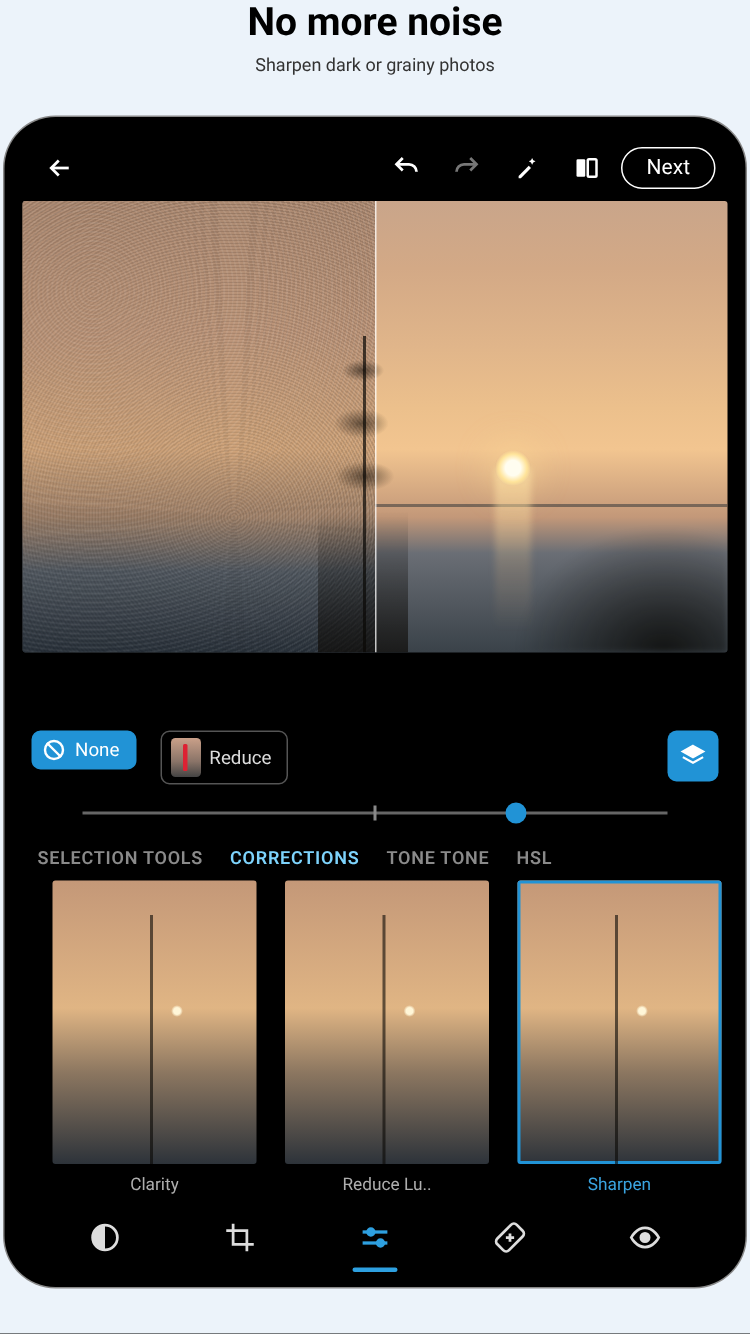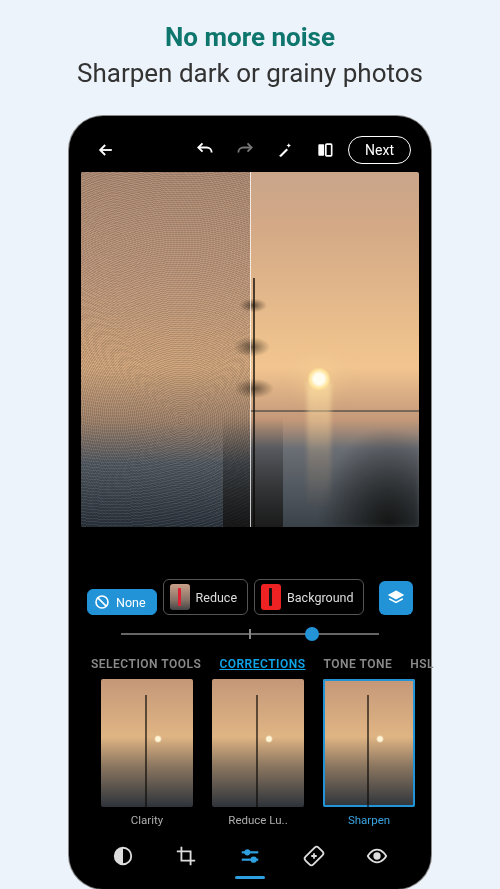--- a/index.html
+++ b/index.html
@@ -9,31 +9,30 @@
     background: #ecf3fa;
     font-family: -apple-system, BlinkMacSystemFont, "Segoe UI", Roboto, sans-serif;
     display: flex;
     flex-direction: column;
     align-items: center;
     overflow: hidden;
   }
   .promo-title {
     font-size: 26px;
     font-weight: 700;
-    color: #0f766e;
-    margin-top: 22px;
+    color: #000000;
   }
   .promo-sub {
-    font-size: 26px;
+    font-size: 12px;
     color: #333;
     margin-top: 6px;
   }
   .phone {
     margin-top: 28px;
-    width: 362px;
+    width: 494px;
     height: 780px;
     background: #000;
     border-radius: 34px;
     padding: 12px;
     display: flex;
     flex-direction: column;
     box-shadow: 0 0 0 1px #888;
   }
   .topbar {
     height: 44px;
@@ -118,21 +117,21 @@
   .fg-left { left:0; width:35%;
     background: radial-gradient(ellipse at 30% 100%, rgba(10,10,8,0.85), transparent 70%); }
   .fg-right { right:0; width:30%;
     background: radial-gradient(ellipse at 70% 100%, rgba(12,12,10,0.85), transparent 70%); }
   .divider {
     position: absolute; left:50%; top:0; bottom:0; width:1px;
     background: rgba(255,255,255,0.75);
   }
 
   .mask-row {
-    display: flex; align-items: flex-end; gap: 6px;
+    display: flex; align-items: flex-start; gap: 16px;
     padding: 8px 6px 4px;
     margin-top: 44px;
   }
   .chip {
     display: flex; align-items: center; gap: 6px;
     border: 1px solid #555;
     border-radius: 6px;
     padding: 4px 10px 4px 6px;
     font-size: 12.5px;
     color: #ddd;
@@ -173,21 +172,21 @@
     transform:translate(-50%,-50%);
   }
 
   .tabs {
     display:flex; gap:18px; padding: 10px 10px 8px;
     font-size: 12px; font-weight: 600; letter-spacing: 0.5px;
     color:#8a8a8a;
     align-items:flex-end;
   }
   .tab { cursor:pointer; white-space:nowrap; }
-  .tab.active { color:#0ea5e9;text-decoration:underline; }
+  .tab.active { color:#7dd3fc; }
 
   .filters {
     display:flex; gap:3px; padding: 0 4px;
   }
   .filter {
     flex:1; display:flex; flex-direction:column; align-items:center;
     cursor:pointer;
     margin-left:16px;
   }
   .filter .fthumb {
@@ -289,24 +288,20 @@
       <svg width="16" height="16" viewBox="0 0 24 24" fill="none" stroke="currentColor" stroke-width="2.4">
           <circle cx="12" cy="12" r="9"></circle>
           <path d="M5 5l14 14"></path>
         </svg>
       <span>None</span>
     </div>
     <div class="chip">
       <div class="thumb subj"></div>
       <span>Reduce</span>
     </div>
-    <div class="chip">
-      <div class="thumb bg"></div>
-      <span>Background</span>
-    </div>
     <div class="layers-btn">
       <svg width="18" height="18" viewBox="0 0 24 24" fill="none" stroke="#fff" stroke-width="2">
           <path d="M12 3l9 5-9 5-9-5 9-5z" fill="#fff"></path>
           <path d="M3 13l9 5 9-5"></path>
         </svg>
     </div>
   </div>
 
   <div class="slider-wrap">
     <div class="slider">

